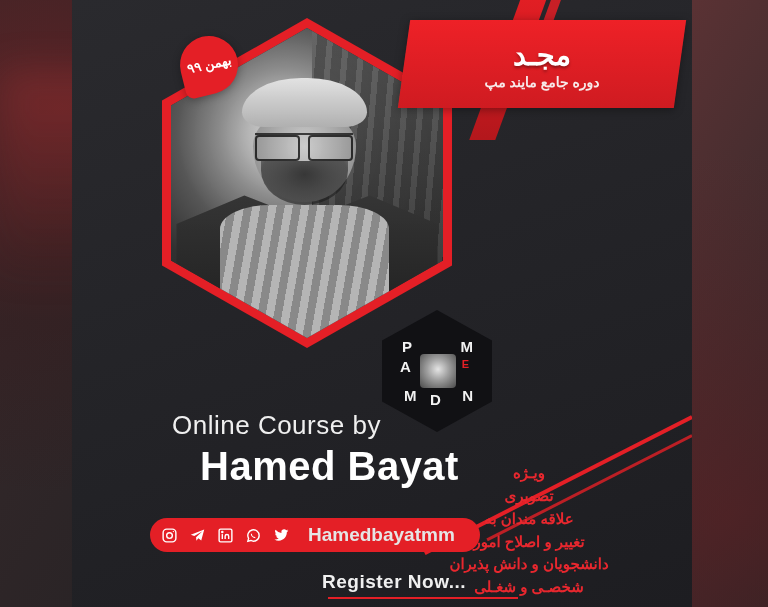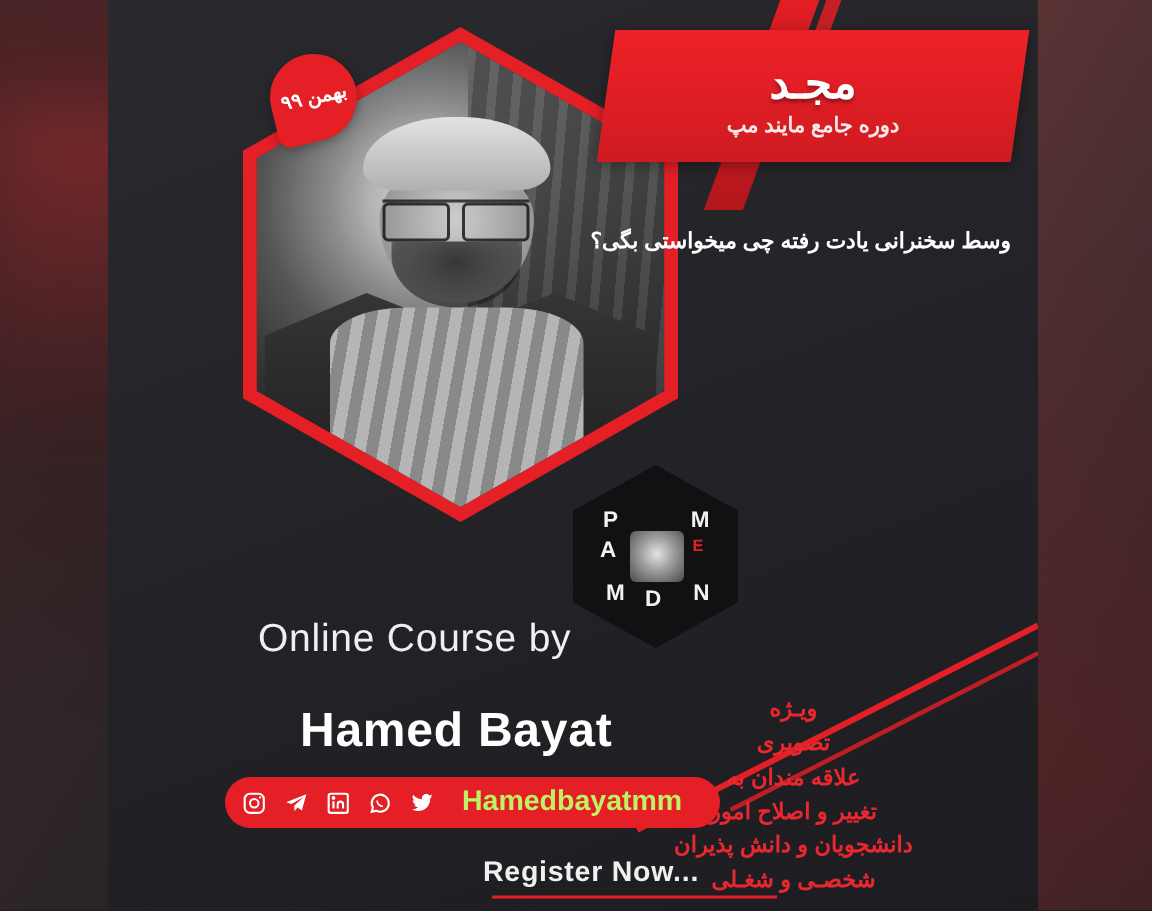--- a/index.html
+++ b/index.html
@@ -323,23 +323,23 @@
     position: absolute;
     left: 100px;
     top: 410px;
     color: #efefef;
     font-size: 26px;
     letter-spacing: .5px;
   }
   .name-line {
     position: absolute;
     left: 128px;
-    top: 468px;
+    top: 444px;
     color: #ffffff;
-    font-size: 32px;
+    font-size: 40px;
     font-weight: 700;
     letter-spacing: .5px;
   }
   
   .social-bar {
     position: absolute;
     left: 78px;
     top: 518px;
     width: 330px;
     height: 34px;
@@ -354,21 +354,21 @@
   .social-bar .ic {
     width: 19px;
     height: 19px;
     display: inline-flex;
     align-items: center;
     justify-content: center;
     color: #fff;
   }
   .social-bar .ic svg { display:block; }
   .handle {
-    color: #bef264;
+    color: #e5e5e5;
     font-size: 19px;
     font-weight: 700;
     margin-left: 8px;
   }
   
   .register {
     position: absolute;
     left: 250px;
     bottom: 14px;
     color: #f0f0f0;
@@ -437,21 +437,20 @@
     </div>
 
     <div class="ribbon">
       <div class="ribbon-inner">
         <div class="ribbon-title">مجـد</div>
         <div class="ribbon-sub">دوره جامع مایند مپ</div>
       </div>
     </div>
 
     <div class="questions">
-      <div class="q-item">وسط سخنرانی یادت رفته چی میخواستی بگی؟</div>
     </div>
 
     <div class="audience">
       <div class="a-line">ویـژه</div>
       <div class="a-line">تصویری</div>
       <div class="a-line">علاقه مندان به</div>
       <div class="a-line">تغییر و اصلاح امور</div>
       <div class="a-line">دانشجویان و دانش پذیران</div>
       <div class="a-line">شخصـی و شغـلی</div>
     </div>

